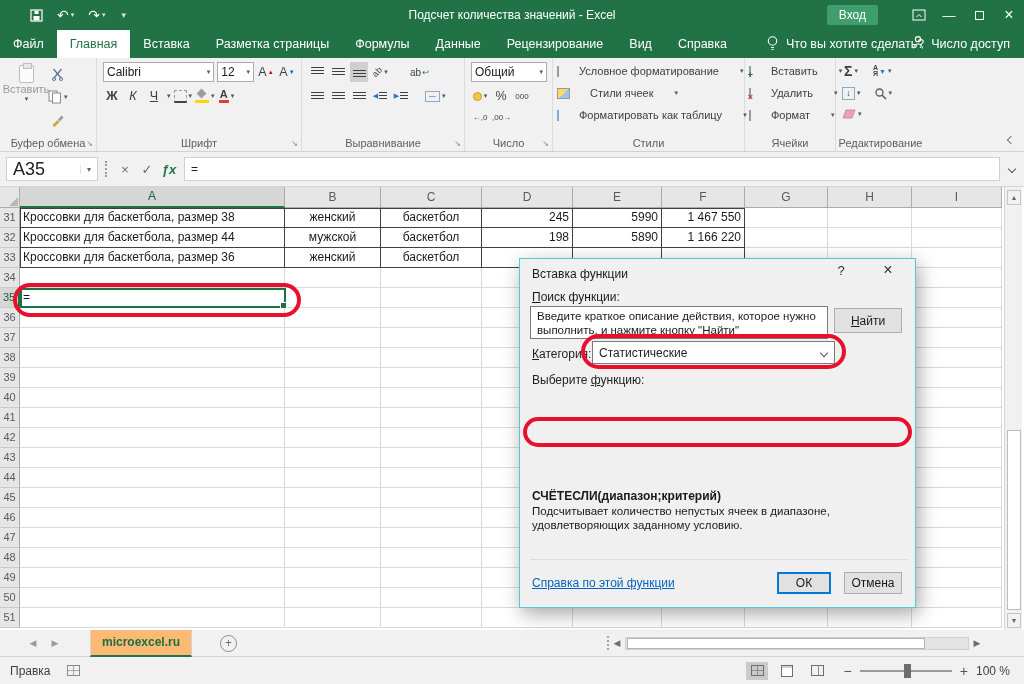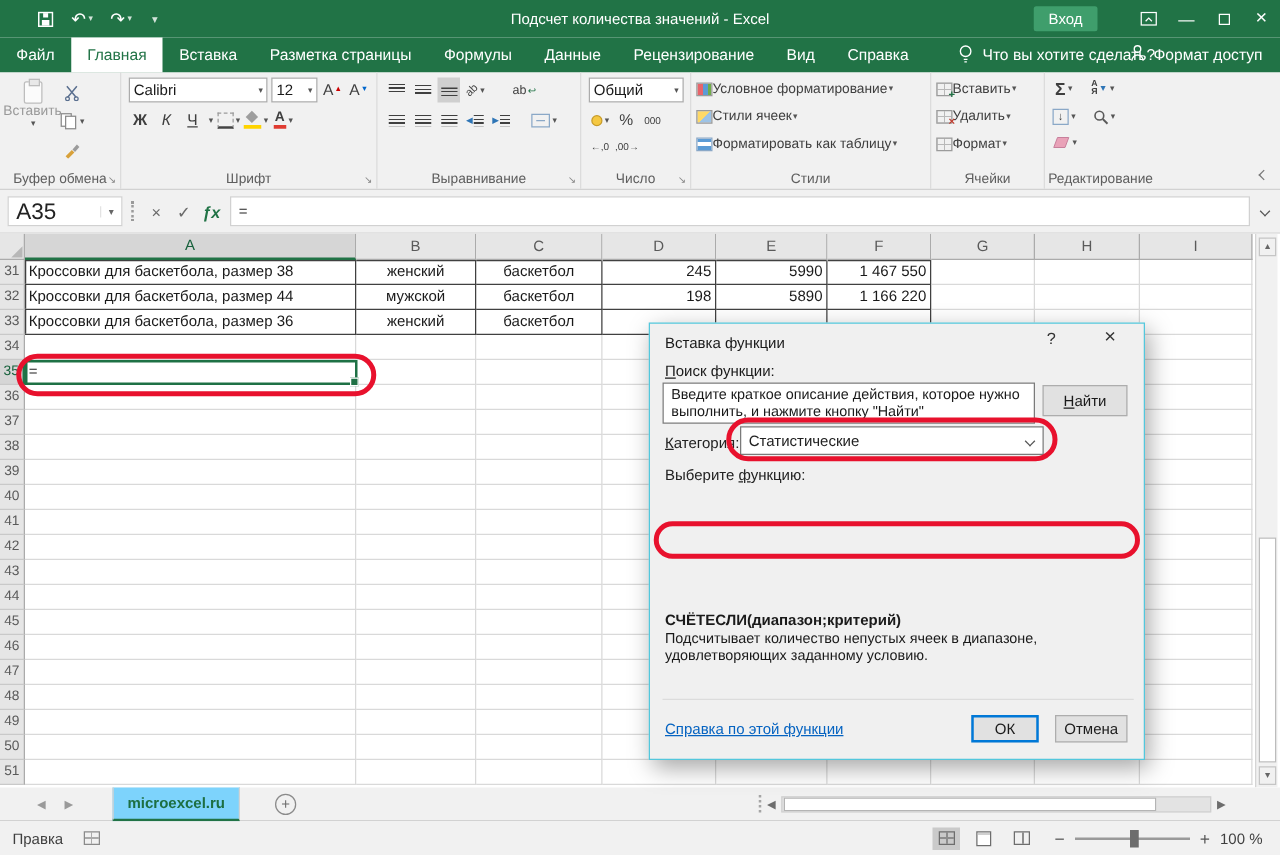--- a/index.html
+++ b/index.html
@@ -30,21 +30,21 @@
   .glabel{position:absolute;bottom:2px;left:0;right:0;text-align:center;font-size:11px;color:#5e5e5e;white-space:nowrap}
   .launch{position:absolute;right:3px;bottom:3px;font-size:8px;color:#8a8a8a}
   .rrow{display:flex;align-items:center;gap:3px;height:24px;padding:0 2px}
   .rbtn{display:flex;align-items:center;justify-content:center;min-width:18px;height:20px;color:#3f3f3f;font-size:12.5px;gap:1px}
   .rbtn.pressed{background:#cfcfcf}
   .dd{font-size:7px;color:#555;margin-left:1px}
   .combo{background:#fff;border:1px solid #ababab;height:20px;display:flex;align-items:center;justify-content:space-between;padding:0 3px;font-size:12px;color:#1a1a1a}
   .combo .dd{margin-left:4px}
   .bigbtn{width:44px;display:flex;flex-direction:column;align-items:center;padding-top:5px;color:#9a9a9a;font-size:11px}
   .miniNcol{display:flex;flex-direction:column;justify-content:flex-start;gap:3px;padding-top:4px}
-  .itxt{font-size:11px;color:#3f3f3f;display:flex;align-items:center;gap:0;height:22px;white-space:nowrap}
+  .itxt{font-size:11px;color:#3f3f3f;display:flex;align-items:center;gap:20px;height:22px;white-space:nowrap}
 
   
   .i-clip{width:15px;height:18px;border:1px solid #bdbdbd;background:#fbfbfb;border-radius:2px;position:relative}
   .i-clip::before{content:"";position:absolute;top:-3px;left:3px;width:7px;height:4px;border:1px solid #bdbdbd;background:#e8e8e8}
   .ali{width:13px;height:11px;background-image:repeating-linear-gradient(to bottom,#3f3f3f 0 1px,transparent 1px 3px);background-size:13px 8px;background-repeat:no-repeat}
   .ali.top{background-position:top}.ali.mid{background-position:center}.ali.bot{background-position:bottom}
   .lines{width:13px;height:9px;background:repeating-linear-gradient(to bottom,#3f3f3f 0 1px,transparent 1px 3px)}
   .i-borders{width:13px;height:13px;border:1px dashed #9b9b9b;border-bottom:2px solid #444}
   .i-bucket{width:14px;height:14px;position:relative}
   .i-bucket::before{content:"";position:absolute;top:1px;left:3px;width:7px;height:7px;background:#9d9d9d;transform:rotate(45deg)}
@@ -97,21 +97,21 @@
   .selcell::after{content:"";position:absolute;right:-3px;bottom:-3px;width:5px;height:5px;background:#1e7145;border:1px solid #fff}
   .vscroll{position:absolute;left:1004px;top:0;width:18px;height:443px;background:#f1f1f1;border-left:1px solid #d4d4d4}
   .vs-up{position:absolute;top:3px;left:2px;width:14px;height:15px;background:#f1f1f1;border:1px solid #c5c5c5;color:#666;font-size:7px;text-align:center;line-height:13px}
   .vs-dn{position:absolute;bottom:2px;left:2px;width:14px;height:15px;background:#f1f1f1;border:1px solid #c5c5c5;color:#666;font-size:7px;text-align:center;line-height:13px}
   .vs-th{position:absolute;left:2px;top:243px;width:14px;height:180px;background:#fff;border:1px solid #bcbcbc}
 
   
   .sheetbar{position:absolute;left:0;top:630px;width:1024px;height:27px;background:#f1f1f1;border-bottom:1px solid #d2d2d2;display:flex;align-items:center}
   .snav{color:#9a9a9a;font-size:9px;margin-left:22px;width:22px;text-align:center}
   .snav2{color:#9a9a9a;font-size:9px;width:22px;text-align:center}
-  .sheettab{margin-left:24px;width:102px;height:27px;background:#7dd3fc;border-left:1px solid #d2d2d2;border-right:1px solid #d2d2d2;border-bottom:2px solid #217346;display:flex;align-items:center;justify-content:center;font-size:12px;font-weight:bold;color:#1d6f42}
+  .sheettab{margin-left:24px;width:102px;height:27px;background:#fdba74;border-left:1px solid #d2d2d2;border-right:1px solid #d2d2d2;border-bottom:2px solid #217346;display:flex;align-items:center;justify-content:center;font-size:12px;font-weight:bold;color:#1d6f42}
   .addsheet{margin-left:28px;width:17px;height:17px;border:1px solid #8a8a8a;border-radius:50%;color:#6d6d6d;font-size:12px;line-height:15px;text-align:center}
   .hdots{width:0;height:14px;border-left:2px dotted #a5a5a5;margin-left:370px}
   .hs-arrow{color:#6d6d6d;font-size:9px;width:16px;text-align:center}
   .hs-track{width:344px;height:13px;background:#e3e3e3;border:1px solid #d0d0d0;position:relative}
   .hs-thumb{position:absolute;left:1px;top:0;width:298px;height:11px;background:#fff;border:1px solid #b4b4b4}
 
   
   .statusbar{position:absolute;left:0;top:657px;width:1024px;height:27px;background:#f1f1f1;display:flex;align-items:center;font-size:12px;color:#3f3f3f}
   .macroicon{width:13px;height:11px;border:1px solid #8a8a8a;margin-left:16px;background:repeating-linear-gradient(to right,transparent 0 5px,#aaa 5px 6px),repeating-linear-gradient(to bottom,transparent 0 4px,#aaa 4px 5px)}
   .views{position:absolute;right:196px;display:flex;gap:8px;align-items:center}
@@ -216,21 +216,21 @@
     </span>
     <span>Что вы хотите сделать?</span>
   </div>
   <div class="share">
     <span>
       <svg width="14" height="15">
           <circle cx="7" cy="4.2" r="2.6" fill="none" stroke="#fff" stroke-width="1.1"></circle>
           <path d="M2.5 13.5 a4.5 4.5 0 0 1 9 0" fill="none" stroke="#fff" stroke-width="1.1"></path>
         </svg>
     </span>
-    <span>Формат доступ</span>
+    <span>Число доступ</span>
   </div>
 </div>
 
 <div class="ribbon">
 
   <div class="rg" style="width:97px">
     <div style="display:flex">
       <div class="bigbtn">
         <span class="i-clip"></span>
         <span>Вставить</span>

